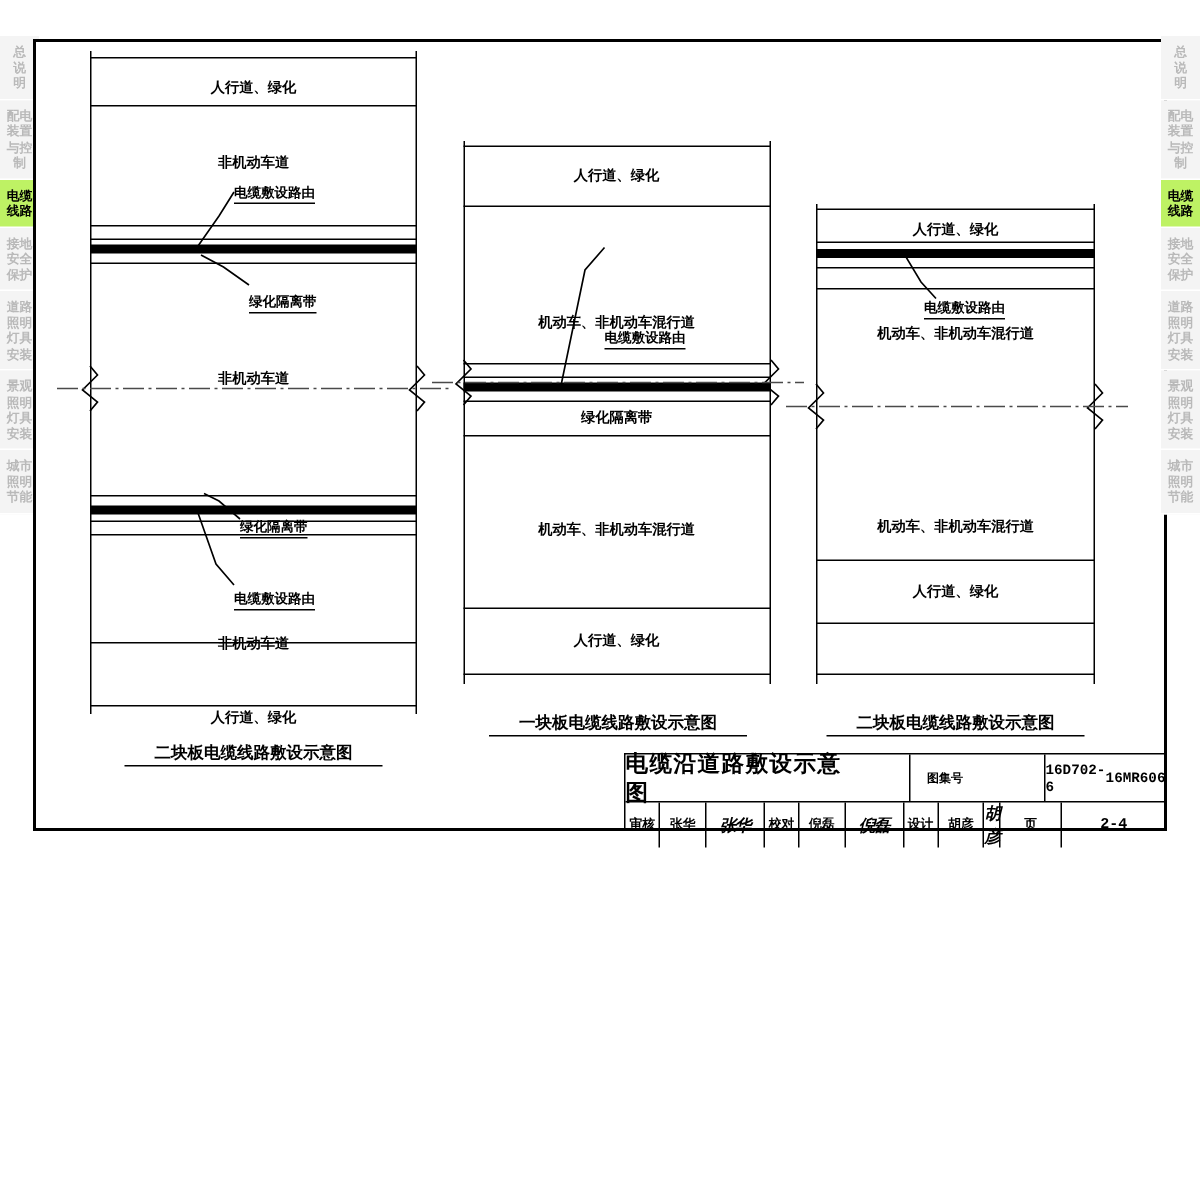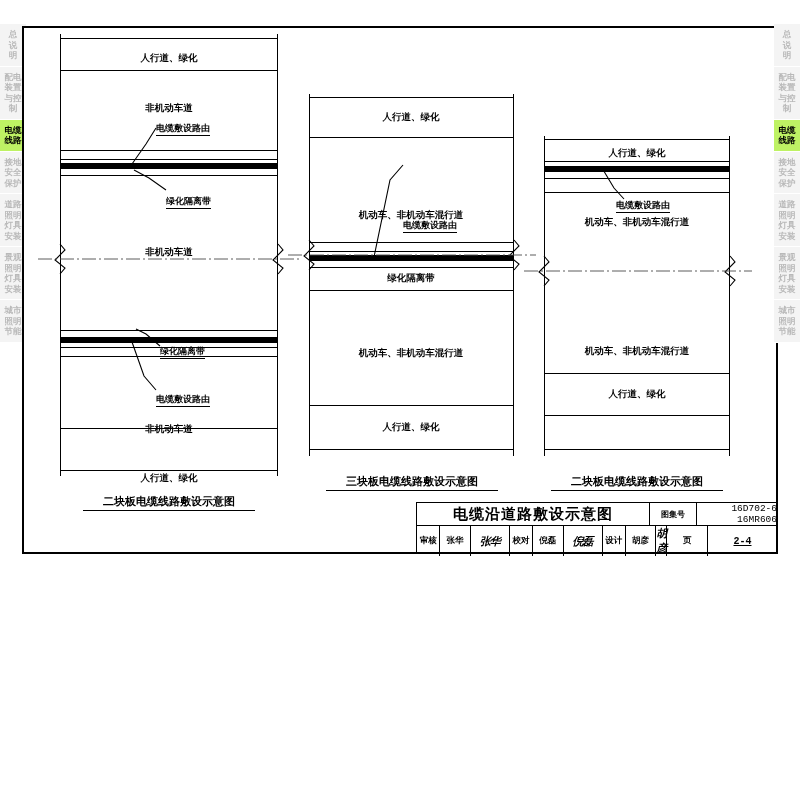--- a/index.html
+++ b/index.html
@@ -33,28 +33,28 @@
   .caption{position:absolute;font-size:11px;font-weight:bold;white-space:nowrap;
            transform:translateX(-50%);}
   .capline{position:absolute;height:0;border-top:1.2px solid #000;}
 
   svg.overlay{position:absolute;left:0;top:0;width:756px;height:528px;
               pointer-events:none;overflow:visible;}
 
   
   .titleblock{position:absolute;left:392px;top:474px;width:362px;height:52px;
               border:1.6px solid #000;box-sizing:border-box;display:flex;flex-direction:column;}
-  .tb-top{display:flex;height:31px;}
+  .tb-top{display:flex;height:31px;gap:43px;}
   .tb-bot{display:flex;flex:1;border-top:1.4px solid #000;}
   .tb-title{flex:1;display:flex;align-items:center;justify-content:center;
             font-size:15px;font-weight:bold;letter-spacing:1px;}
   .tb-numlabel{width:46px;border-left:1.4px solid #000;display:flex;align-items:center;
                justify-content:center;font-size:8px;font-weight:bold;}
-  .tb-nums{width:80px;border-left:1.4px solid #000;display:flex;flex-direction:column;
-           align-items:flex-end;justify-content:center;font-size:9.5px;font-weight:normal;
+  .tb-nums{width:80px;border-left:1.4px solid #000;display:flex;flex-direction:row;
+           align-items:center;justify-content:center;font-size:9.5px;font-weight:bold;
            font-family:"Liberation Mono","DejaVu Sans Mono",monospace;line-height:11px;}
   .cell{display:flex;align-items:center;justify-content:center;font-size:8.5px;
         font-weight:bold;border-left:1.4px solid #000;}
   .cell:first-child{border-left:none;}
   .cell.k{width:26px;}
   .cell.n{width:34px;}
   .cell.s{width:44px;font-family:"Liberation Serif",serif;font-style:italic;
           font-size:11px;letter-spacing:-1px;}
   .cell.pg{width:46px;}
   .cell.pgv{width:80px;font-family:"Liberation Mono","DejaVu Sans Mono",monospace;font-size:10px;text-decoration:underline;}
@@ -204,21 +204,21 @@
     <g stroke="#4a4a4a" stroke-width="0.9" fill="none" stroke-dasharray="14,3,2,3">
       <line x1="14" y1="231" x2="276" y2="231"></line>
       <line x1="264" y1="227" x2="512" y2="227"></line>
       <line x1="500" y1="243" x2="728" y2="243"></line>
     </g>
   </svg>
 
   <div class="caption" style="left:145px;top:466px;">二块板电缆线路敷设示意图</div>
   <div class="capline" style="left:59px;top:482px;width:172px;"></div>
 
-  <div class="caption" style="left:388px;top:446px;">三块板电缆线路敷设示意图</div>
+  <div class="caption" style="left:388px;top:446px;">一块板电缆线路敷设示意图</div>
   <div class="capline" style="left:302px;top:462px;width:172px;"></div>
 
   <div class="caption" style="left:613px;top:446px;">二块板电缆线路敷设示意图</div>
   <div class="capline" style="left:527px;top:462px;width:172px;"></div>
 
   <div class="titleblock">
     <div class="tb-top">
       <div class="tb-title">电缆沿道路敷设示意图</div>
       <div class="tb-numlabel">图集号</div>
       <div class="tb-nums">

